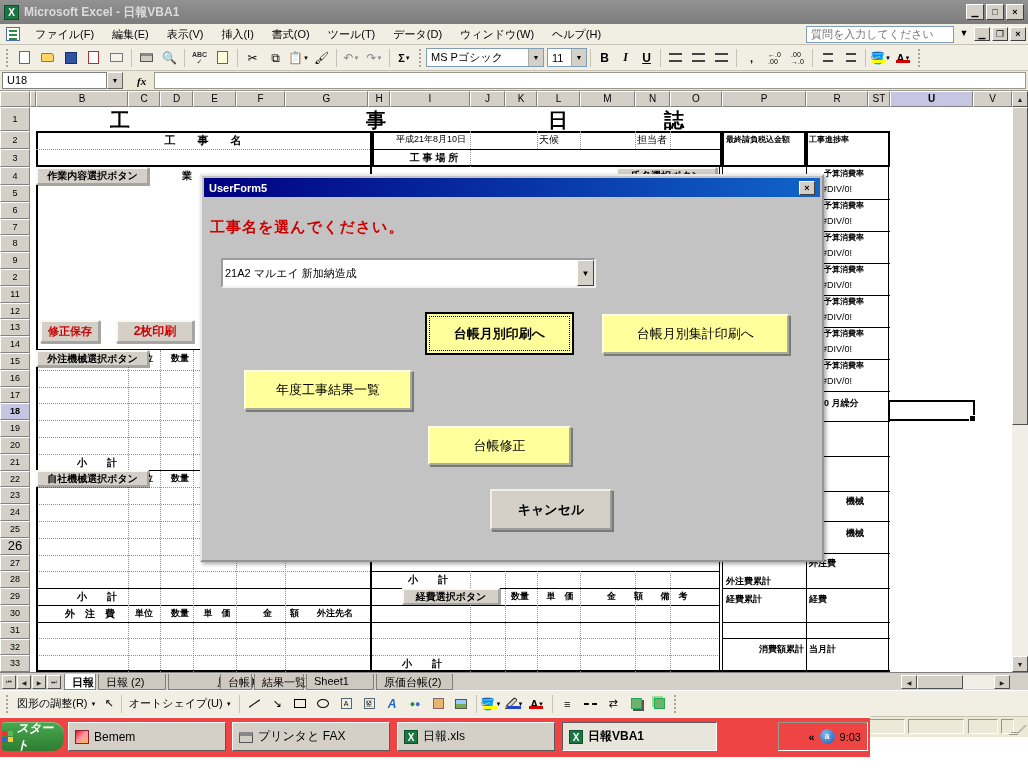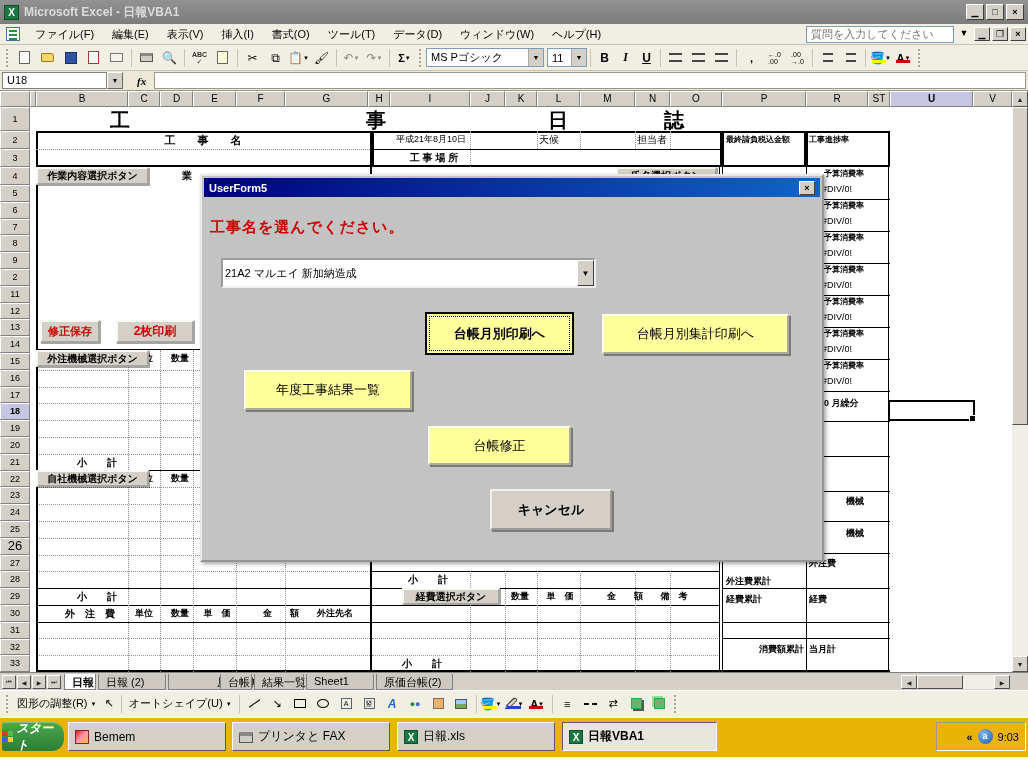--- a/index.html
+++ b/index.html
@@ -78,21 +78,21 @@
   .tab.active{background:#fff;font-weight:bold;z-index:2;}
   
   #drawbar{left:0;top:690px;width:1028px;height:27px;background:#f1efe4;border-top:1px solid #fff;
     border-bottom:1px solid #c6c3b5;display:flex;align-items:center;padding:0 3px;}
   .dbtn{height:20px;display:flex;align-items:center;padding:0 4px;font-size:11px;}
   .shape{display:inline-block;}
   
   #statusbar{left:0;top:717px;width:1028px;height:20px;background:#ece9d8;position:absolute;}
   .spanel{position:absolute;top:2px;height:15px;border:1px solid;border-color:#9a978b #fff #fff #9a978b;}
   
-  #taskbar{left:0;top:716px;width:1028px;height:41px;background:#eab308;border-top:2px solid #f4f3ee;position:absolute;}
+  #taskbar{left:0;top:716px;width:870px;height:41px;background:#ef4444;border-top:2px solid #f4f3ee;position:absolute;}
   #startbtn{position:absolute;left:2px;top:4px;width:62px;height:29px;border-radius:3px 12px 12px 3px;
     background:linear-gradient(#4aa84f,#2e7d33);color:#fff;font-weight:bold;font-size:12px;font-style:italic;
     display:flex;align-items:center;justify-content:center;gap:3px;box-shadow:inset 0 1px 0 #7cc47f;}
   .flag{width:12px;height:12px;display:grid;grid-template-columns:5px 5px;grid-gap:1px;}
   .flag i{display:block;width:5px;height:5px;}
   .taskitem{position:absolute;top:4px;height:29px;background:#d4d0c8;border:1px solid;border-color:#fff #5a5a5a #5a5a5a #fff;
     display:flex;align-items:center;padding:0 6px;font-size:12px;gap:5px;white-space:nowrap;overflow:hidden;}
   .taskitem.active{background:#e8e5dc;border-color:#5a5a5a #fff #fff #5a5a5a;font-weight:bold;}
   .ticon{width:14px;height:14px;flex:0 0 14px;}
   .ticon.xl{background:#1a7741;color:#fff;font-size:10px;font-weight:bold;text-align:center;line-height:14px;border:1px solid #0c4f2a;}

